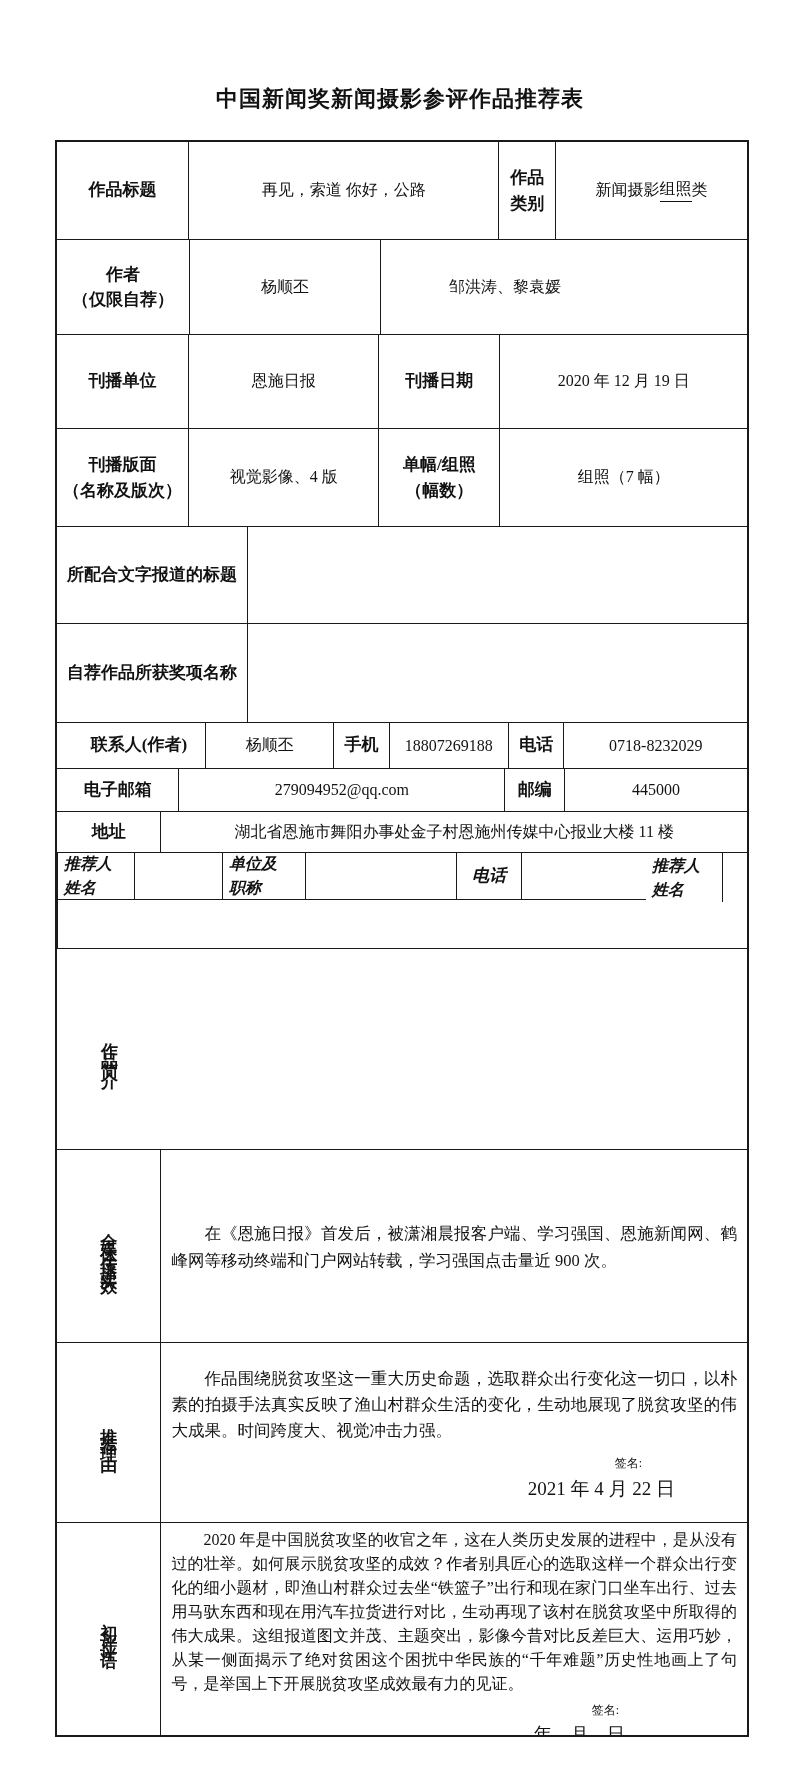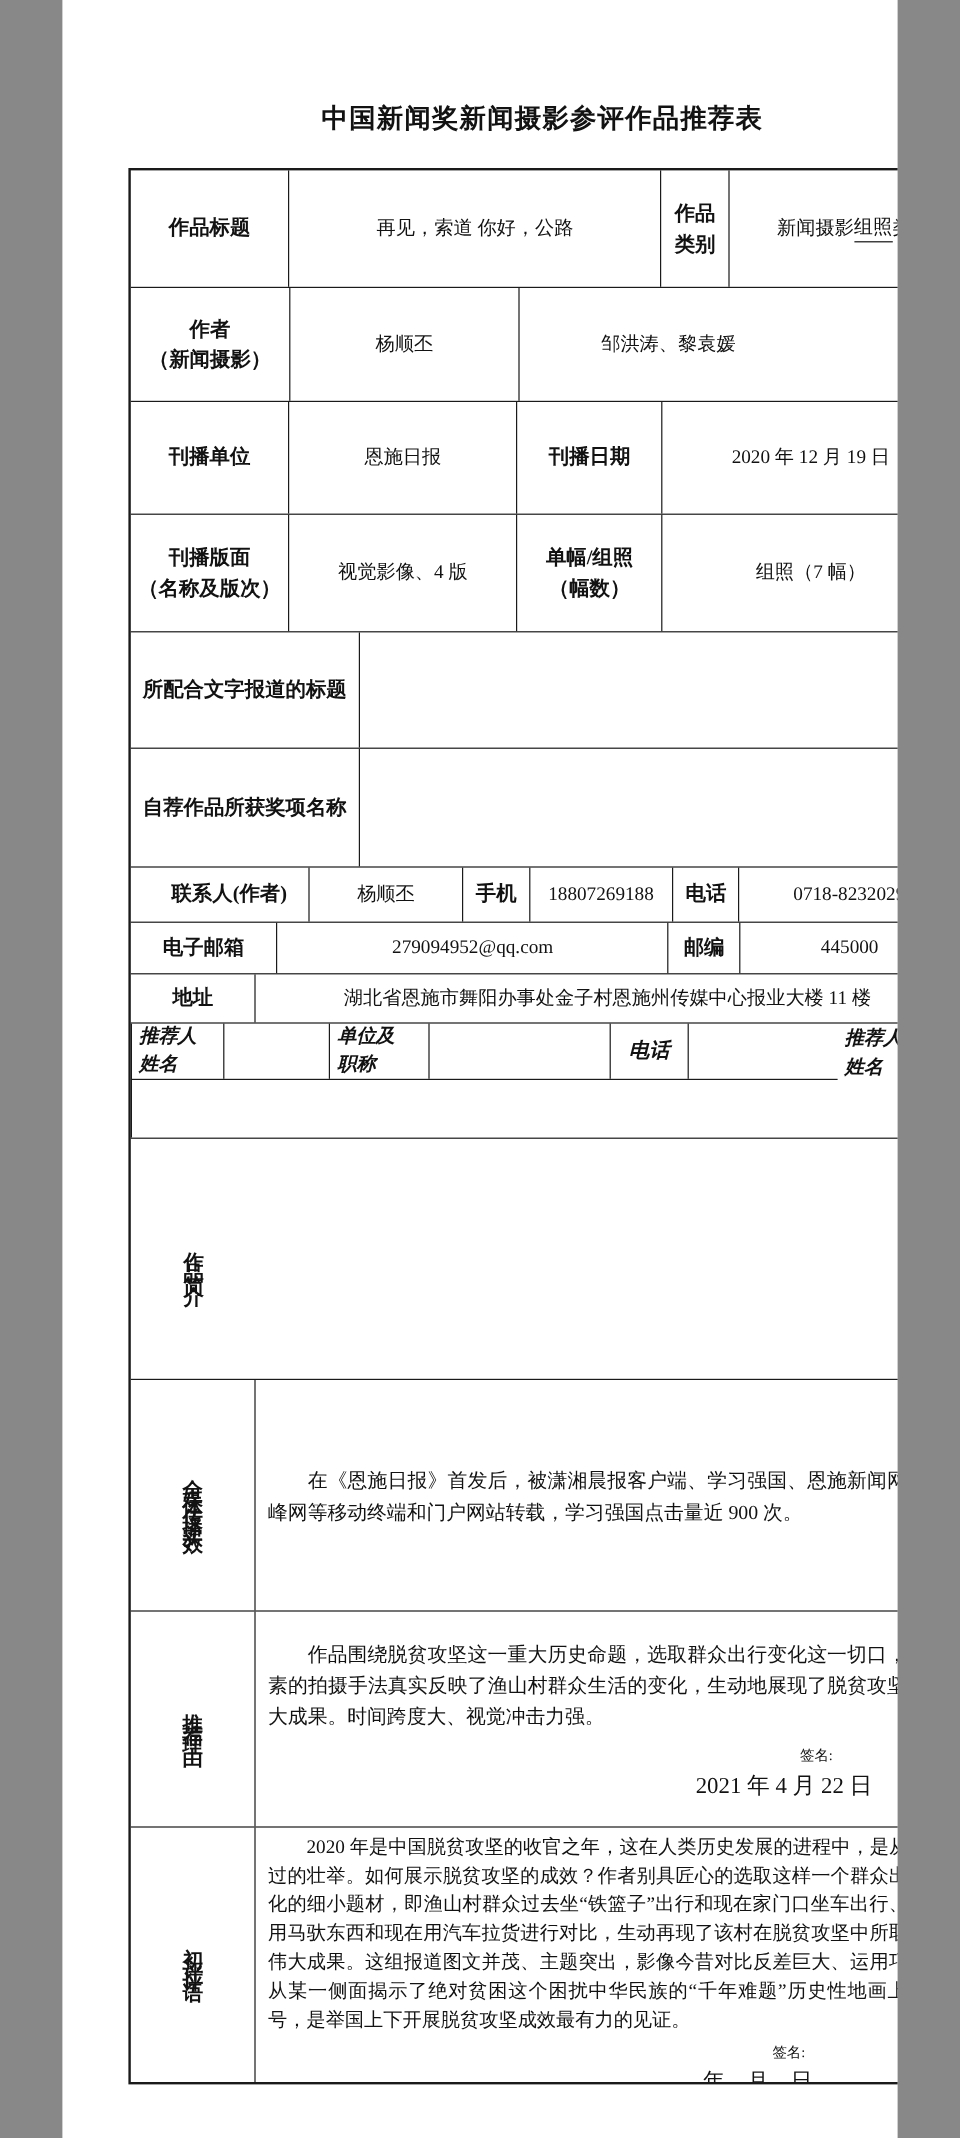--- a/index.html
+++ b/index.html
@@ -1,18 +1,18 @@
 <!DOCTYPE html>
 <html><head>
 <meta charset="utf-8">
 <style>
   html,body{margin:0;padding:0;background:#888;}
   .page{
     position:relative;
-    width:696px;height:1782px;
+    width:800px;height:1782px;
     background:#ffffff;
     font-family:"Liberation Serif","DejaVu Serif",serif;
     color:#121212;
     margin:0 auto;
     overflow:hidden;
   }
   .doc-title{
     position:absolute;top:84px;left:0;width:800px;
     text-align:center;font-size:22px;font-weight:bold;
     letter-spacing:1px;
@@ -78,21 +78,21 @@
 类别</div>
       <div class="cell val" style="width:192px;">
         <span>新闻摄影</span>
           <span class="u">组照</span>
           <span>类</span>
       </div>
     </div>
 
     <div class="row" style="height:95px;">
       <div class="cell lbl pre" style="width:133px;">作者
-（新闻摄影）</div>
+（仅限自荐）</div>
       <div class="cell val" style="width:191px;">杨顺丕</div>
       <div class="cell val" style="width:248px;">邹洪涛、黎袁媛</div>
     </div>
 
     <div class="row" style="height:94px;">
       <div class="cell lbl" style="width:133px;">刊播单位</div>
       <div class="cell val" style="width:191px;">恩施日报</div>
       <div class="cell lbl" style="width:122px;">刊播日期</div>
       <div class="cell val" style="width:248px;">2020 年 12 月 19 日</div>
     </div>

